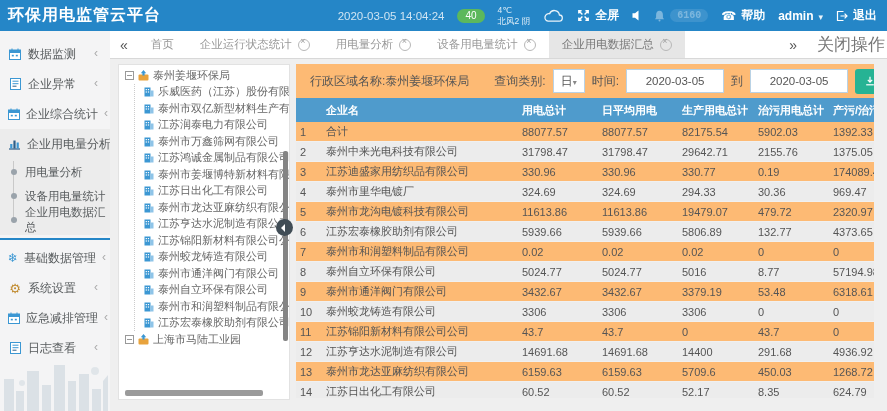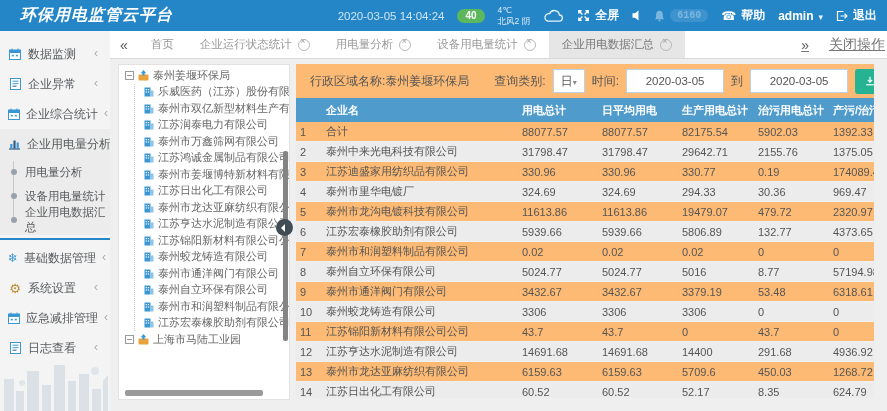--- a/index.html
+++ b/index.html
@@ -1,24 +1,24 @@
 <!DOCTYPE html>
 <html><head>
 <meta charset="utf-8">
 <style>
   html,body{margin:0;padding:0;background:#dfe2e5;}
   .app{position:relative;width:887px;height:411px;overflow:hidden;background:#efefef;
        font-family:"Liberation Sans","DejaVu Sans",sans-serif;-webkit-font-smoothing:antialiased;}
 
   
   .topbar{position:absolute;top:0;left:0;right:0;height:31px;background:#2586c7;display:flex;align-items:center;color:#fff;z-index:30;}
-  .brand{padding-left:20px;font-size:16px;font-weight:bold;letter-spacing:1px;white-space:nowrap;font-style:italic;}
+  .brand{padding-left:8px;font-size:16px;font-weight:bold;letter-spacing:1px;white-space:nowrap;}
   .topbar-right{margin-left:auto;display:flex;align-items:center;gap:13px;padding-right:10px;}
   .datetime{font-size:11.5px;color:rgba(255,255,255,.78);}
-  .aqi-pill{background:#5cb85c;color:#fff;font-size:10px;font-weight:bold;border-radius:9px;padding:2px 8px;line-height:1;}
+  .aqi-pill{background:#5cb85c;color:#fff;font-size:10px;font-weight:normal;border-radius:9px;padding:2px 8px;line-height:1;}
   .weather{font-size:8.5px;line-height:1.25;color:rgba(255,255,255,.85);white-space:nowrap;}
   .tb-group{display:flex;align-items:center;gap:5px;font-size:12px;font-weight:bold;cursor:default;}
   .muted{opacity:.4;}
   .notif-pill{background:rgba(255,255,255,.28);border-radius:8px;padding:1px 7px;font-size:10px;font-weight:bold;font-family:Liberation Mono, monospace;}
   .phone-glyph::before{content:"\260E";font-size:12px;font-weight:normal;}
   .caret::before{content:"\25BE";font-size:9px;color:rgba(255,255,255,.9);}
   .icon-svg{display:inline-flex;align-items:center;}
 
   
   .sidebar{position:absolute;top:31px;left:0;bottom:0;width:110px;background:#f4f4f5;z-index:20;overflow:hidden;}
@@ -42,21 +42,21 @@
   
   .tabbar{position:absolute;left:110px;top:31px;right:0;height:27px;background:#fff;border-bottom:1px solid #d8d8d8;display:flex;align-items:center;z-index:25;overflow:hidden;}
   .tab-arrow{font-size:14px;color:#555;padding:0 10px;cursor:pointer;line-height:1;}
   .tab-arrow.left::before{content:"\00AB";}
   .tab-arrow.right::before{content:"\00BB";}
   .tab-list{display:flex;height:100%;}
   .tab{display:flex;align-items:center;gap:6px;padding:0 13px;font-size:11.5px;color:#999;cursor:pointer;white-space:nowrap;}
   .tab.active{background:#e6e6e6;color:#777;}
   .tab-close{width:12px;height:12px;border:1px solid #b8b8b8;border-radius:50%;position:relative;flex:none;box-sizing:border-box;}
   .tab-close::before{content:"\00D7";position:absolute;left:1.5px;top:-3.5px;font-size:9px;color:#a5a5a5;}
-  .close-ops{margin-left:auto;display:flex;align-items:center;gap:10px;font-size:14px;color:#777;padding-right:2px;text-decoration:underline;}
+  .close-ops{margin-left:auto;display:flex;align-items:center;gap:10px;font-size:17px;color:#777;padding-right:2px;}
 
   
   .tree-panel{position:absolute;left:118px;top:64px;width:172px;height:336px;background:#fff;border:1px solid #e2e2e2;box-sizing:border-box;z-index:10;}
   .tree-search{display:block;width:148px;height:26px;margin:8px auto 4px;border:1px solid #9cc3dd;box-sizing:border-box;padding:0 7px;font-size:11px;color:#555;outline:none;font-family:inherit;}
   .tree-search::placeholder{color:#bfbfbf;}
   .tree{font-size:11px;color:#666;padding:2px 0 0 6px;overflow:hidden;height:278px;}
   .tree-row{display:flex;align-items:center;gap:4px;height:16.5px;white-space:nowrap;cursor:pointer;}
   .exp-box{width:9px;height:9px;border:1px solid #999;background:#fff
            ,linear-gradient(#999,#999);box-sizing:border-box;flex:none;
            background:linear-gradient(#999,#999) center/5px 1px no-repeat #fff;}

